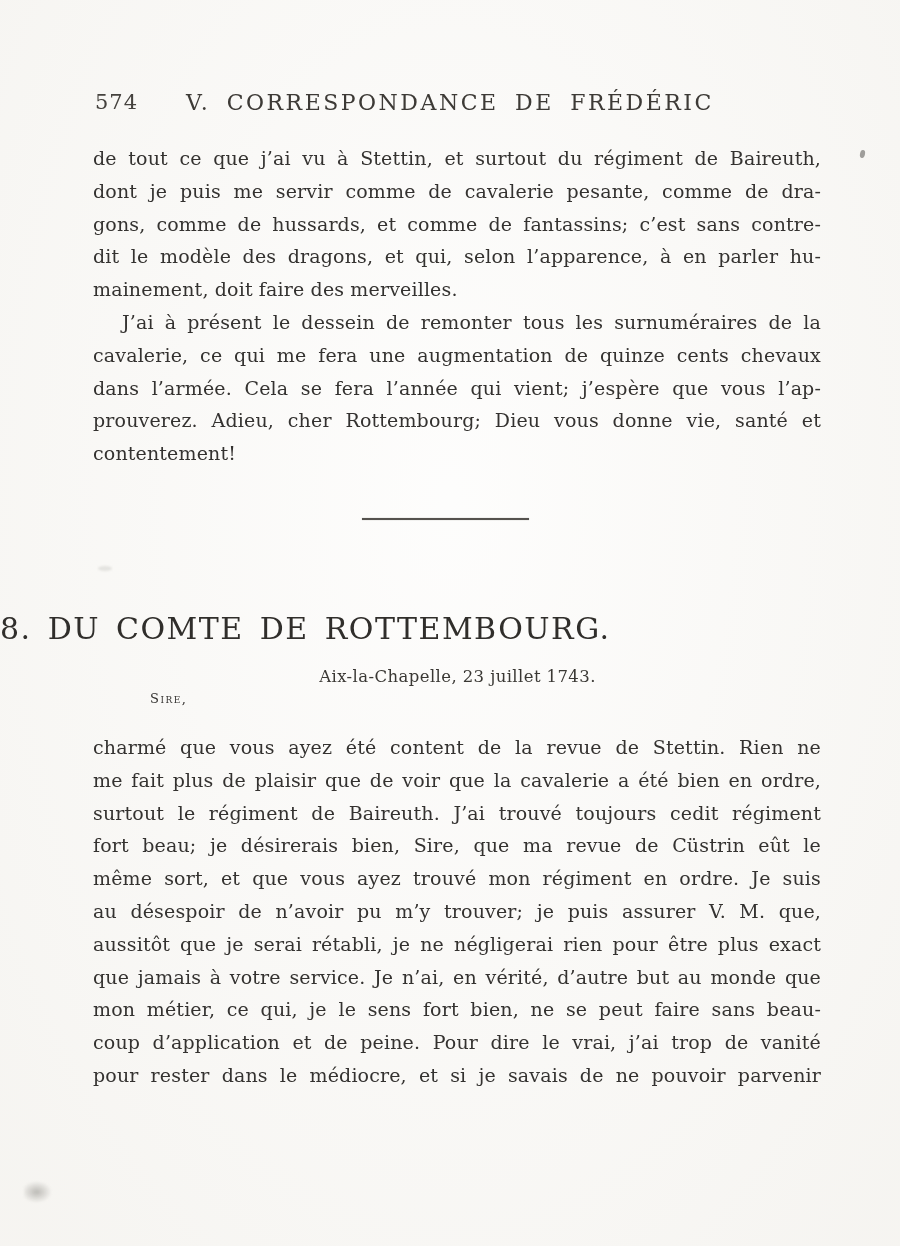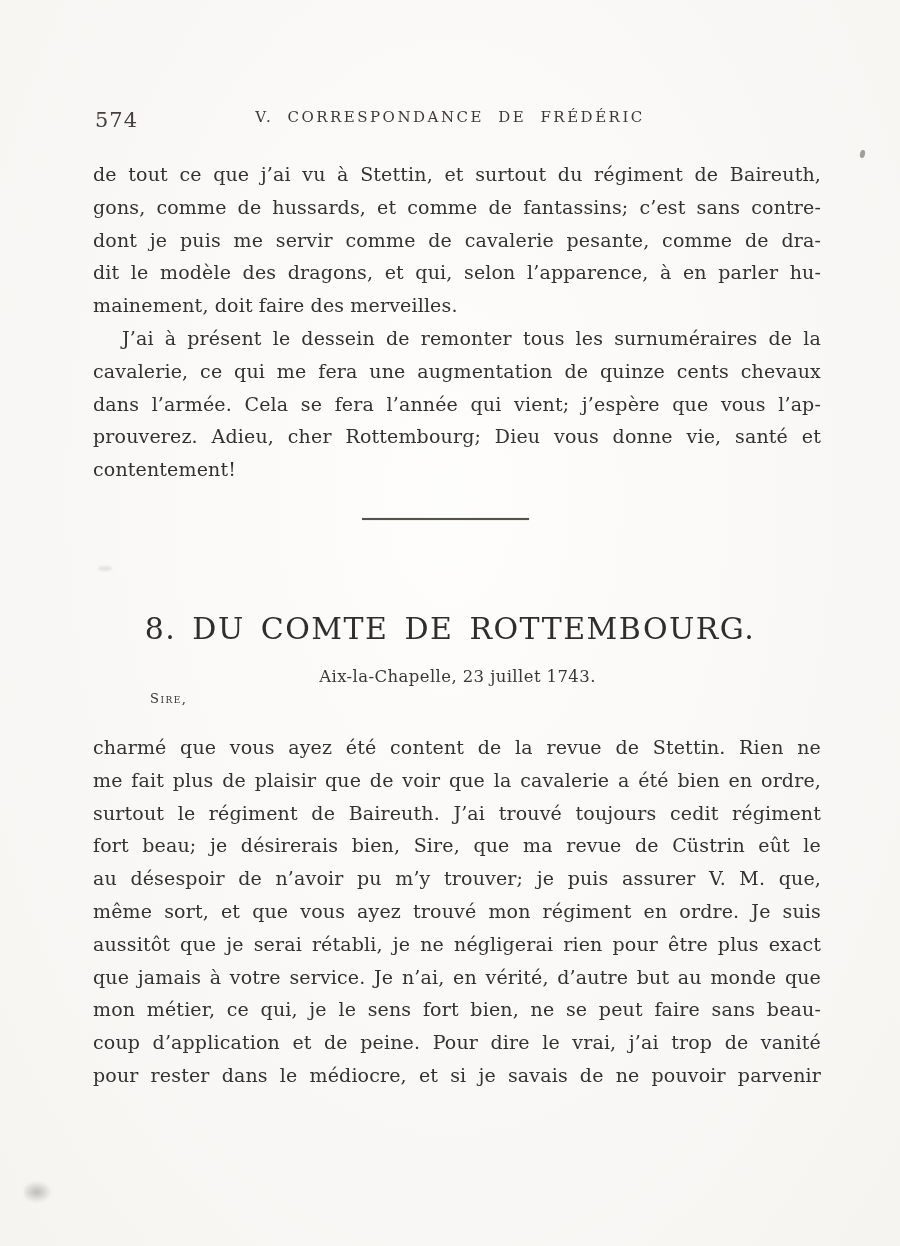--- a/index.html
+++ b/index.html
@@ -12,39 +12,39 @@
     width:900px;height:1246px;
     margin:0 auto;
     background:var(--paper);
     background-image:radial-gradient(ellipse at 50% 40%, rgba(255,255,255,.6), rgba(236,234,228,.35) 95%);
     overflow:hidden;
     font-family:"DejaVu Serif","Liberation Serif",serif;
     color:var(--ink);
   }
   
   .running-head{
-    position:absolute;top:90px;left:0;width:900px;height:30px;margin-top:18px;
+    position:absolute;top:90px;left:0;width:900px;height:30px;
   }
   .folio{
     position:absolute;left:95px;top:0;
     font-size:21px;letter-spacing:1px;color:#45423e;
   }
   .head-title{
     position:absolute;left:0;top:0;width:900px;
     text-align:center;
-    font-size:15px;letter-spacing:2.5px;word-spacing:7px;
+    font-size:22px;letter-spacing:2.5px;word-spacing:7px;
     color:#3d3a36;
   }
   
   .block{
     position:absolute;left:93px;width:728px;
     font-size:19px;
     letter-spacing:.15px;
   }
-  .block1{top:158px;}
+  .block1{top:142px;}
   .letter-body{top:731px;}
   .line{
     line-height:32.8px;height:32.8px;
     text-align:justify;
     text-align-last:justify;
     text-justify:inter-word;
     white-space:nowrap;
   }
   .line.endp{text-align-last:left;}
   .line.ind{text-indent:29px;}
@@ -55,21 +55,20 @@
   }
   
   .divider{
     position:absolute;top:518px;left:362px;width:167px;height:2px;
     background:#55524e;
     box-shadow:0 0 1px rgba(70,68,64,.6);
   }
   
   .section-heading{
     position:absolute;top:611px;left:0;width:900px;margin:0;
-    text-align:center;
     font-size:30px;font-weight:normal;
     letter-spacing:1.5px;word-spacing:5px;
     color:#302e2b;
   }
   .dateline{
     position:absolute;top:667px;left:93px;width:729px;
     text-align:center;
     font-size:16.5px;letter-spacing:.4px;
     color:#3a3834;
   }
@@ -103,22 +102,22 @@
 
 <div class="page">
 
   <header class="running-head">
     <span class="folio">574</span>
     <span class="head-title">V. CORRESPONDANCE DE FRÉDÉRIC</span>
   </header>
 
   <section class="block block1">
     <div class="line">de tout ce que j’ai vu à Stettin, et surtout du régiment de Baireuth,</div>
+    <div class="line">dont je puis me servir comme de cavalerie pesante, comme de dra-</div>
     <div class="line">gons, comme de hussards, et comme de fantassins; c’est sans contre-</div>
-    <div class="line">dont je puis me servir comme de cavalerie pesante, comme de dra-</div>
     <div class="line">dit le modèle des dragons, et qui, selon l’apparence, à en parler hu-</div>
     <div class="line endp">mainement, doit faire des merveilles.</div>
     <div class="line ind">J’ai à présent le dessein de remonter tous les surnuméraires de la</div>
     <div class="line">cavalerie, ce qui me fera une augmentation de quinze cents chevaux</div>
     <div class="line">dans l’armée. Cela se fera l’année qui vient; j’espère que vous l’ap-</div>
     <div class="line">prouverez. Adieu, cher Rottembourg; Dieu vous donne vie, santé et</div>
     <div class="line endp">contentement!</div>
   </section>
 
   <div class="divider"></div>
@@ -127,22 +126,22 @@
 
   <div class="dateline">Aix-la-Chapelle, 23 juillet 1743.</div>
 
   <div class="salutation">Sire,</div>
 
   <section class="block letter-body">
     <div class="line">charmé que vous ayez été content de la revue de Stettin. Rien ne</div>
     <div class="line">me fait plus de plaisir que de voir que la cavalerie a été bien en ordre,</div>
     <div class="line">surtout le régiment de Baireuth. J’ai trouvé toujours cedit régiment</div>
     <div class="line">fort beau; je désirerais bien, Sire, que ma revue de Cüstrin eût le</div>
+    <div class="line">même sort, et que vous ayez trouvé mon régiment en ordre. Je suis</div>
     <div class="line">au désespoir de n’avoir pu m’y trouver; je puis assurer V. M. que,</div>
-    <div class="line">même sort, et que vous ayez trouvé mon régiment en ordre. Je suis</div>
     <div class="line">aussitôt que je serai rétabli, je ne négligerai rien pour être plus exact</div>
     <div class="line">que jamais à votre service. Je n’ai, en vérité, d’autre but au monde que</div>
     <div class="line">mon métier, ce qui, je le sens fort bien, ne se peut faire sans beau-</div>
     <div class="line">coup d’application et de peine. Pour dire le vrai, j’ai trop de vanité</div>
     <div class="line">pour rester dans le médiocre, et si je savais de ne pouvoir parvenir</div>
   </section>
 
   <div class="smudge"></div>
   <div class="speck-right"></div>
   <div class="speck-faint"></div>

